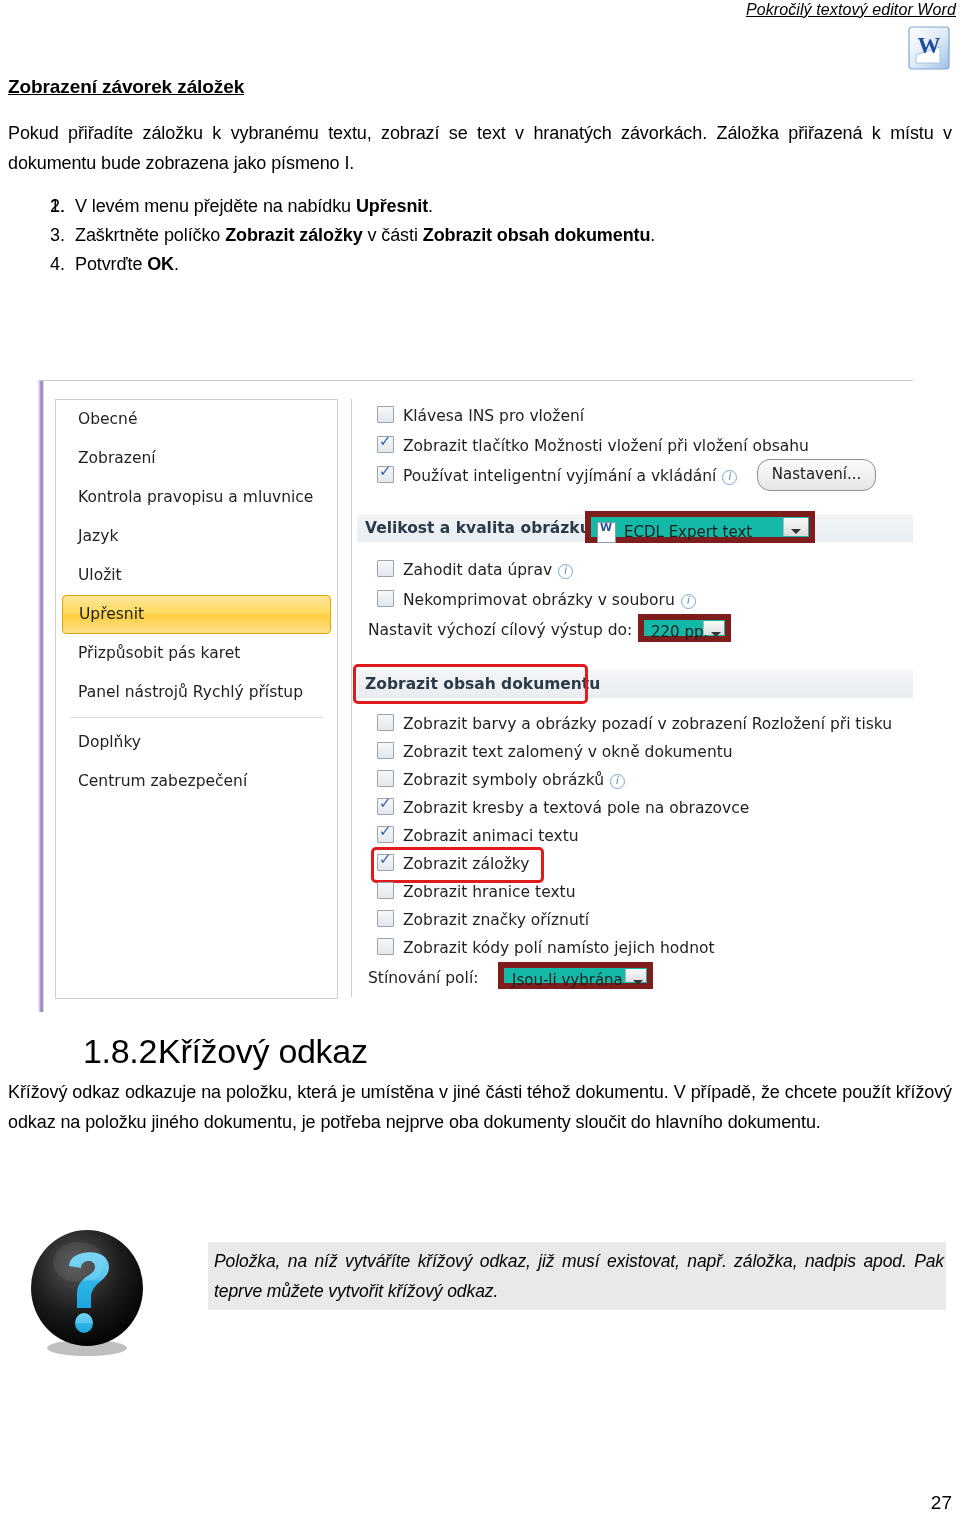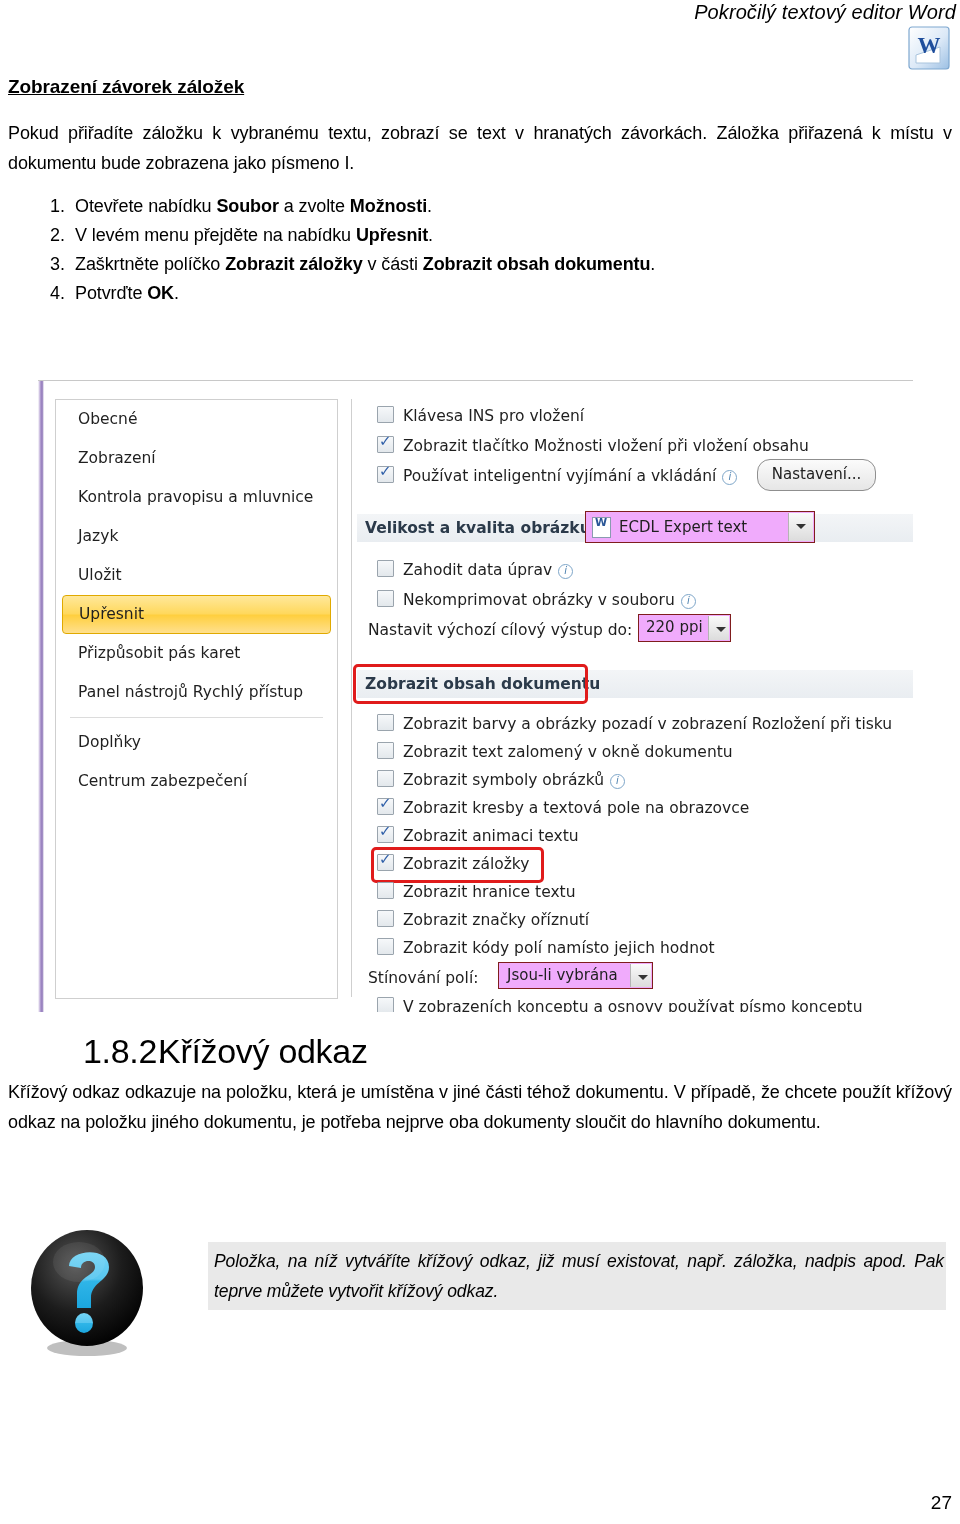--- a/index.html
+++ b/index.html
@@ -22,22 +22,23 @@
     top: 0px;
     left: 0;
     width: 960px;
     height: 78px;
   }
   .header-title {
     position: absolute;
     right: 4px;
     top: 1px;
     font-style: italic;
-    font-size: 20px;
+    font-size: 16px;
     letter-spacing: 0.1px;
+    text-decoration: underline;
     white-space: nowrap;
   }
   .word-logo {
     position: absolute;
     right: 8px;
     top: 25px;
     width: 46px;
     height: 46px;
   }
 
@@ -242,22 +243,22 @@
     font-size: 15.5px;
     font-weight: bold;
     color: #2b3a4a;
     line-height: 28px;
     padding-left: 8px;
     box-sizing: border-box;
     white-space: nowrap;
   }
   .combo {
     position: absolute;
-    border: 1px solid #7f1d1d;
-    background: #f0abfc;
+    border: 6px solid #7f1d1d;
+    background: #14b8a6;
     box-sizing: border-box;
     font-size: 15px;
     color: #1f1f1f;
     white-space: nowrap;
   }
   .combo .cb-text{
     position:absolute; left:9px; top:4px;
   }
   .combo .cb-arrow {
     position: absolute;
@@ -365,21 +366,21 @@
     <rect x="3" y="2" width="40" height="42" rx="3" fill="url(#wg)" stroke="#7ea7cf" stroke-width="1.2"></rect>
     <path d="M10 30 L34 22 L34 38 L10 38 Z" fill="#ffffff" stroke="#a9c4dd" stroke-width="1"></path>
     <text x="23" y="28" font-family="'Liberation Serif', serif" font-size="23" font-weight="bold" fill="#1f4e9c" text-anchor="middle">W</text>
   </svg>
 </div>
 
 <div class="content">
   <h2 class="section-title">Zobrazení závorek záložek</h2>
   <p class="para">Pokud přiřadíte záložku k vybranému textu, zobrazí se text v hranatých závorkách. Záložka přiřazená k místu v dokumentu bude zobrazena jako písmeno I.</p>
   <ol class="steps" id="steps-list">
-      <li><span class="num">1.</span><span>Otevřete nabídku <b>Soubor</b> a zvolte <b>Možnosti</b>.</span></li>
+      <li><span class="num">1.</span></li>
       <li><span class="num">2.</span><span>V levém menu přejděte na nabídku <b>Upřesnit</b>.</span></li>
       <li><span class="num">3.</span><span>Zaškrtněte políčko <b>Zobrazit záložky</b> v části <b>Zobrazit obsah dokumentu</b>.</span></li>
       <li><span class="num">4.</span><span>Potvrďte <b>OK</b>.</span></li>
     </ol>
 </div>
 
 <div class="dialog-shot">
 
 
   <div class="dlg-body">
@@ -464,23 +465,20 @@
       <div class="chk-row" style="top:557px">
         <span class="cbox"></span><span>Zobrazit kódy polí namísto jejich hodnot</span>
       </div>
 
       <div class="lbl" style="left:17px;top:588px">Stínování polí:</div>
       <div class="combo" style="left:147px;top:581px;width:155px;height:27px">
         <span class="cb-text" style="left:8px;top:3px">Jsou-li vybrána</span>
         <span class="cb-arrow" style="width:20px"></span>
       </div>
 
-      <div class="chk-row" style="top:616px">
-        <span class="cbox"></span><span>V zobrazeních konceptu a osnovy používat písmo konceptu</span>
-      </div>
     </div>
   </div>
 </div>
 
 <div class="lower">
   <h3 class="sub-title">
     <span class="num">1.8.2.</span><span>Křížový odkaz</span>
   </h3>
   <p class="para">Křížový odkaz odkazuje na položku, která je umístěna v jiné části téhož dokumentu. V případě, že chcete použít křížový odkaz na položku jiného dokumentu, je potřeba nejprve oba dokumenty sloučit do hlavního dokumentu.</p>
 </div>

